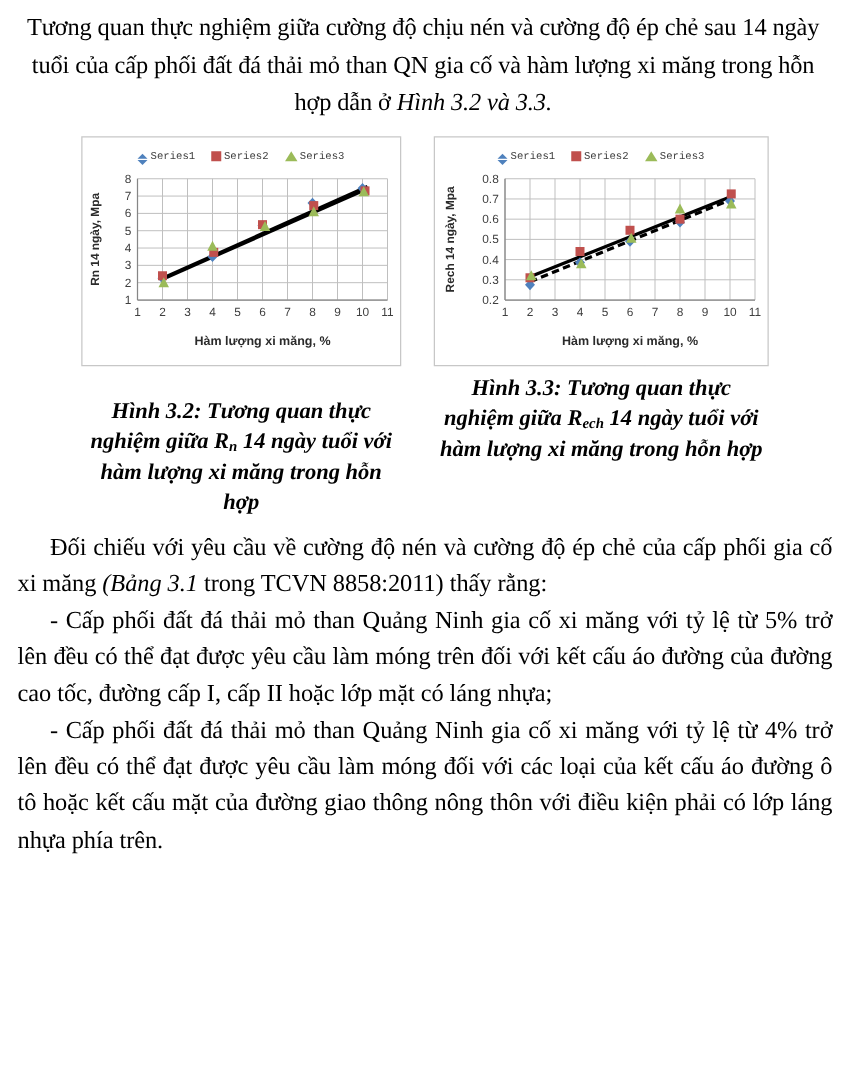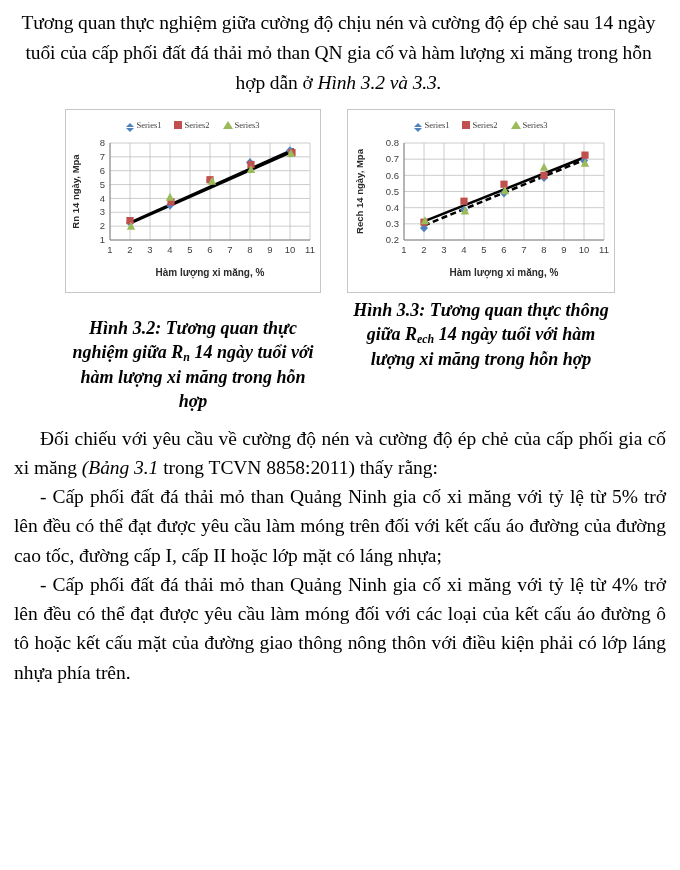--- a/index.html
+++ b/index.html
@@ -55,21 +55,21 @@
     justify-content: center;
     align-items: center;
     gap: 13px;
     height: 22px;
     padding-top: 4px;
   }
   .legend-item {
     display: flex;
     align-items: center;
     gap: 2px;
-    font-family: Liberation Serif, serif;
+    font-family: Liberation Mono, monospace;
     font-size: 8.5px;
     color: #3f3f3f;
   }
   .lg-swatch { width: 8px; height: 8px; display: inline-block; }
   .lg-diamond {
     width: 0; height: 0;
     border: 4.5px solid transparent;
     border-bottom-color: #4f81bd;
     position: relative;
     top: -2.2px;
@@ -311,21 +311,21 @@
             <text x="196" y="117" text-anchor="middle" font-family="&quot;Liberation Sans&quot;,&quot;DejaVu Sans&quot;,sans-serif" font-size="9.5" fill="#3f3f3f">8</text>
             <text x="216" y="117" text-anchor="middle" font-family="&quot;Liberation Sans&quot;,&quot;DejaVu Sans&quot;,sans-serif" font-size="9.5" fill="#3f3f3f">9</text>
             <text x="236" y="117" text-anchor="middle" font-family="&quot;Liberation Sans&quot;,&quot;DejaVu Sans&quot;,sans-serif" font-size="9.5" fill="#3f3f3f">10</text>
             <text x="256" y="117" text-anchor="middle" font-family="&quot;Liberation Sans&quot;,&quot;DejaVu Sans&quot;,sans-serif" font-size="9.5" fill="#3f3f3f">11</text>
             <text x="156" y="140" text-anchor="middle" font-family="&quot;Liberation Sans&quot;,&quot;DejaVu Sans&quot;,sans-serif" font-size="10" font-weight="bold" fill="#2b2b2b">Hàm lượng xi măng, %</text>
             <text x="0" y="0" text-anchor="middle" transform="translate(15,55.5) rotate(-90)" font-family="&quot;Liberation Sans&quot;,&quot;DejaVu Sans&quot;,sans-serif" font-size="9.5" font-weight="bold" fill="#2b2b2b">Rech 14 ngày, Mpa</text>
           </svg>
       </div>
     </div>
     <div class="caption cap2">
-      <span>Hình 3.3: Tương quan thực thông giữa R</span><sub>ech</sub>
+      <span>Hình 3.3: Tương quan thực nghiệm giữa R</span><sub>ech</sub>
       <span>14 ngày tuổi với hàm lượng xi măng trong hỗn hợp</span>
     </div>
   </div>
 
 </div>
 
 <div class="body-text">
   <p class="para">
     <span class="indent"></span><span>Đối chiếu với yêu cầu về cường độ nén và cường độ ép chẻ của cấp phối gia cố xi măng </span><span class="ital">(Bảng 3.1</span><span> trong TCVN 8858:2011) thấy rằng:</span>
   </p>

